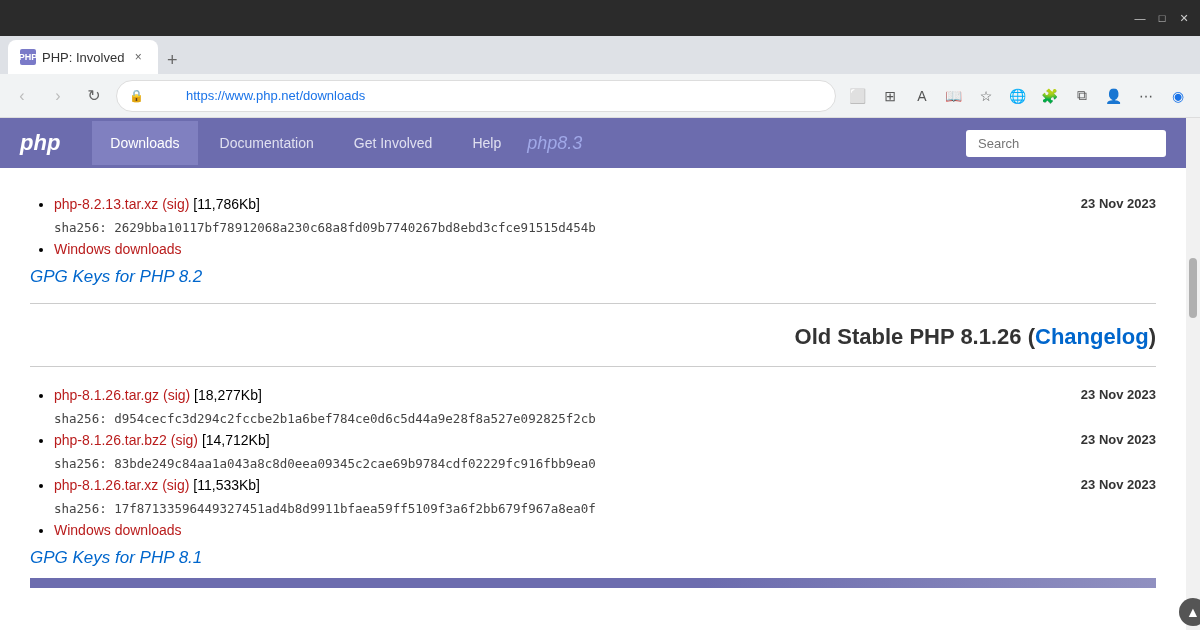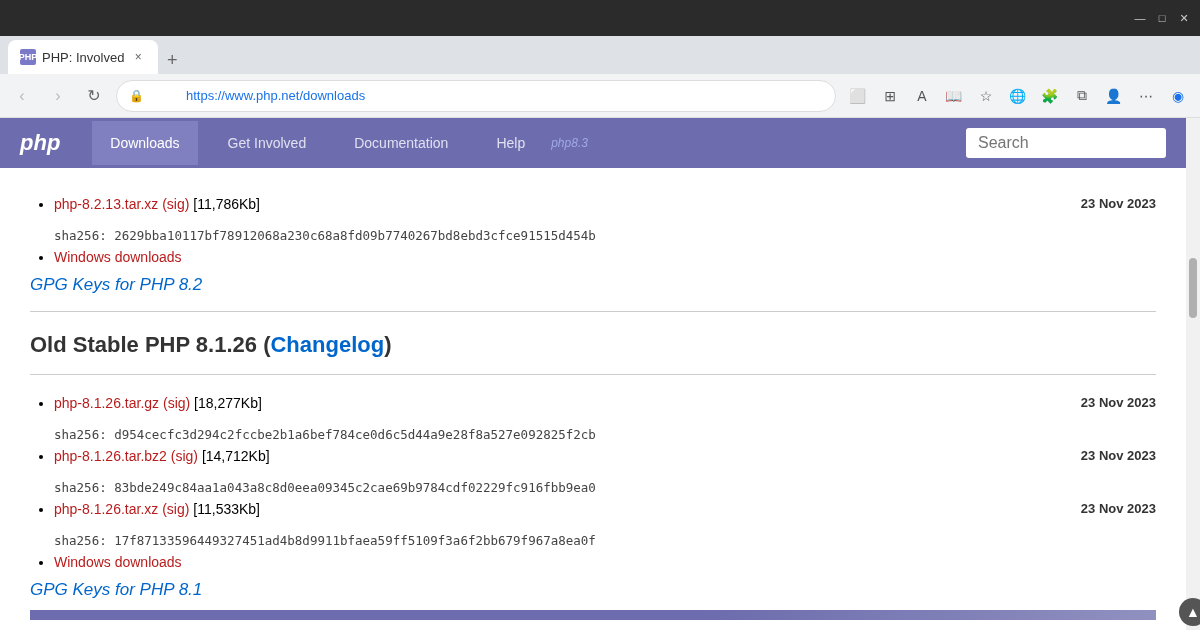--- a/index.html
+++ b/index.html
@@ -32,45 +32,45 @@
     .page-content { flex: 1; background: #fff; overflow: hidden; display: flex; }
     .scrollbar { width: 14px; background: #f1f1f1; display: flex; flex-direction: column; align-items: center; }
     .scrollbar-thumb { width: 8px; height: 60px; background: #b0b0b0; border-radius: 4px; margin-top: 140px; }
     .scrollbar-bottom-btn { margin-top: auto; margin-bottom: 4px; width: 28px; height: 28px; background: #555; border-radius: 50%; display: flex; align-items: center; justify-content: center; color: white; font-size: 14px; cursor: pointer; }
 
     .site-content { flex: 1; overflow: hidden; display: flex; flex-direction: column; }
 
     
     .php-nav { background: #6c6cae; display: flex; align-items: center; padding: 0 20px; height: 50px; }
     .php-logo { color: white; font-size: 22px; font-weight: bold; font-style: italic; margin-right: 16px; }
-    .php-nav-links { display: flex; gap: 12px; padding-left: 16px; }
+    .php-nav-links { display: flex; gap: 4px; padding-left: 16px; }
     .php-nav-link { padding: 14px 18px; color: #e0e0f0; font-size: 14px; cursor: pointer; text-decoration: none; }
     .php-nav-link.active { background: #8080c0; color: white; }
-    .php-version { color: #9090d0; font-size: 12px; margin-left: 8px; font-style: italic; }
+    .php-version { color: #9090d0; font-size: 18px; margin-left: 8px; font-style: italic; }
     .php-version span { color: #a0a8e8; }
     .php-search { margin-left: auto; }
-    .php-search input { padding: 6px 12px; border: none; border-radius: 3px; font-size: 16px; width: 200px; background: #fff; }
+    .php-search input { padding: 6px 12px; border: none; border-radius: 3px; font-size: 13px; width: 200px; background: #fff; }
 
     
     .main-area { flex: 1; padding: 20px 30px; overflow: hidden; background: #fff; }
 
     
     .section-partial { margin-bottom: 8px; }
     .file-list { list-style: disc; padding-left: 24px; margin: 8px 0; }
     .file-list li { margin: 6px 0; }
     .file-link { color: #b91c1c; text-decoration: none; }
-    .file-hash { color: #444; font-size: 12.5px; font-family: monospace; margin: 16px 0 4px 0; }
+    .file-hash { color: #444; font-size: 12.5px; font-family: monospace; margin: 8px 0 4px 0; }
     .file-date { float: right; color: #333; font-size: 13px; font-weight: bold; }
 
     .gpg-link { color: #0066cc; text-decoration: none; font-size: 17px; margin: 10px 0; display: block; font-style: italic; }
 
     .section-divider { border: none; border-top: 1px solid #ccc; margin: 16px 0 20px 0; }
 
     
-    .section-title { font-size: 22px; color: #333; margin-bottom: 8px; }
+    .section-title { font-size: 22px; color: #333; margin-bottom: 8px; text-align: right; }
     .section-title a { color: #0066cc; text-decoration: none; }
 
     .bottom-bar { height: 10px; background: linear-gradient(to right, #6c6cae 60%, #9090c0 100%); margin-top: auto; }
 
     .clearfix::after { content: ''; display: block; clear: both; }
   </style>
 </head>
 <body>
 
 <div class="browser-frame">
@@ -116,22 +116,22 @@
     </div>
   </div>
 
   <div class="page-content">
     <div class="site-content">
 
       <div class="php-nav">
         <div class="php-logo">php</div>
         <nav class="php-nav-links">
           <a class="php-nav-link active">Downloads</a>
+          <a class="php-nav-link">Documentation</a>
           <a class="php-nav-link">Get Involved</a>
-          <a class="php-nav-link">Documentation</a>
           <a class="php-nav-link">Help</a>
         </nav>
         <div class="php-version">
           <span>php</span><span>8.3</span>
         </div>
         <div class="php-search">
           <input type="text" placeholder="Search" style="">
         </div>
       </div>
 

